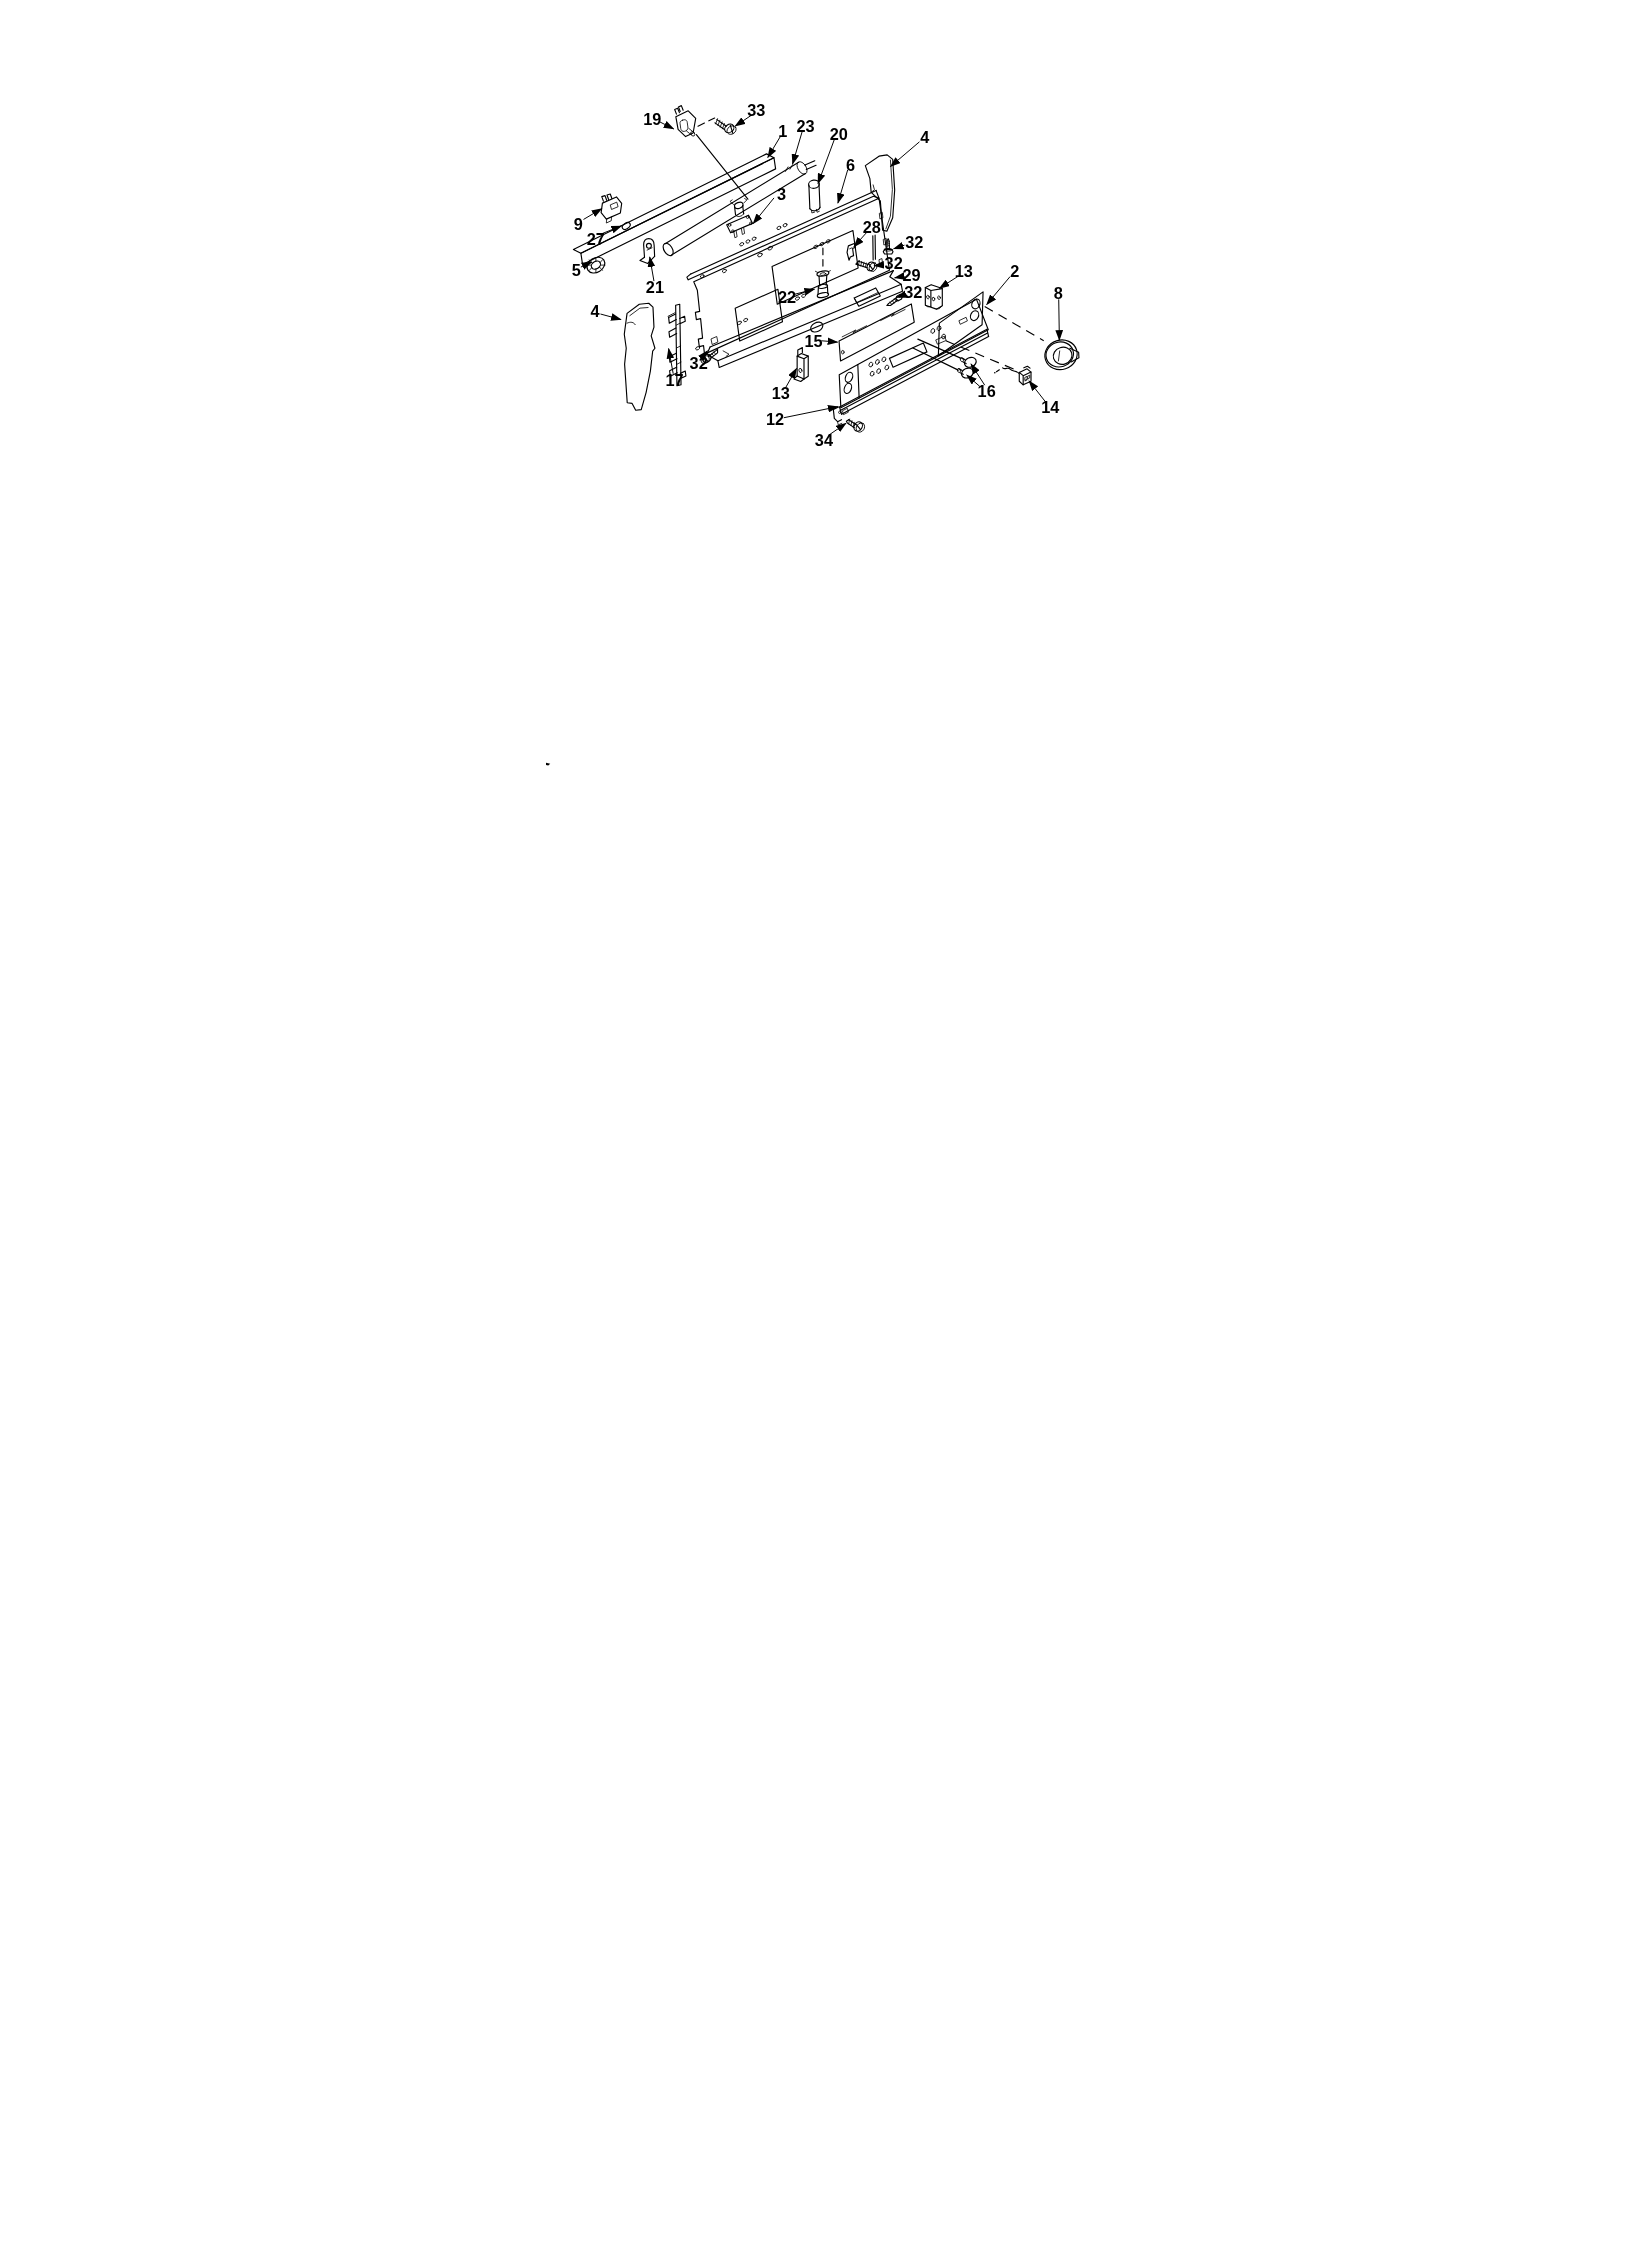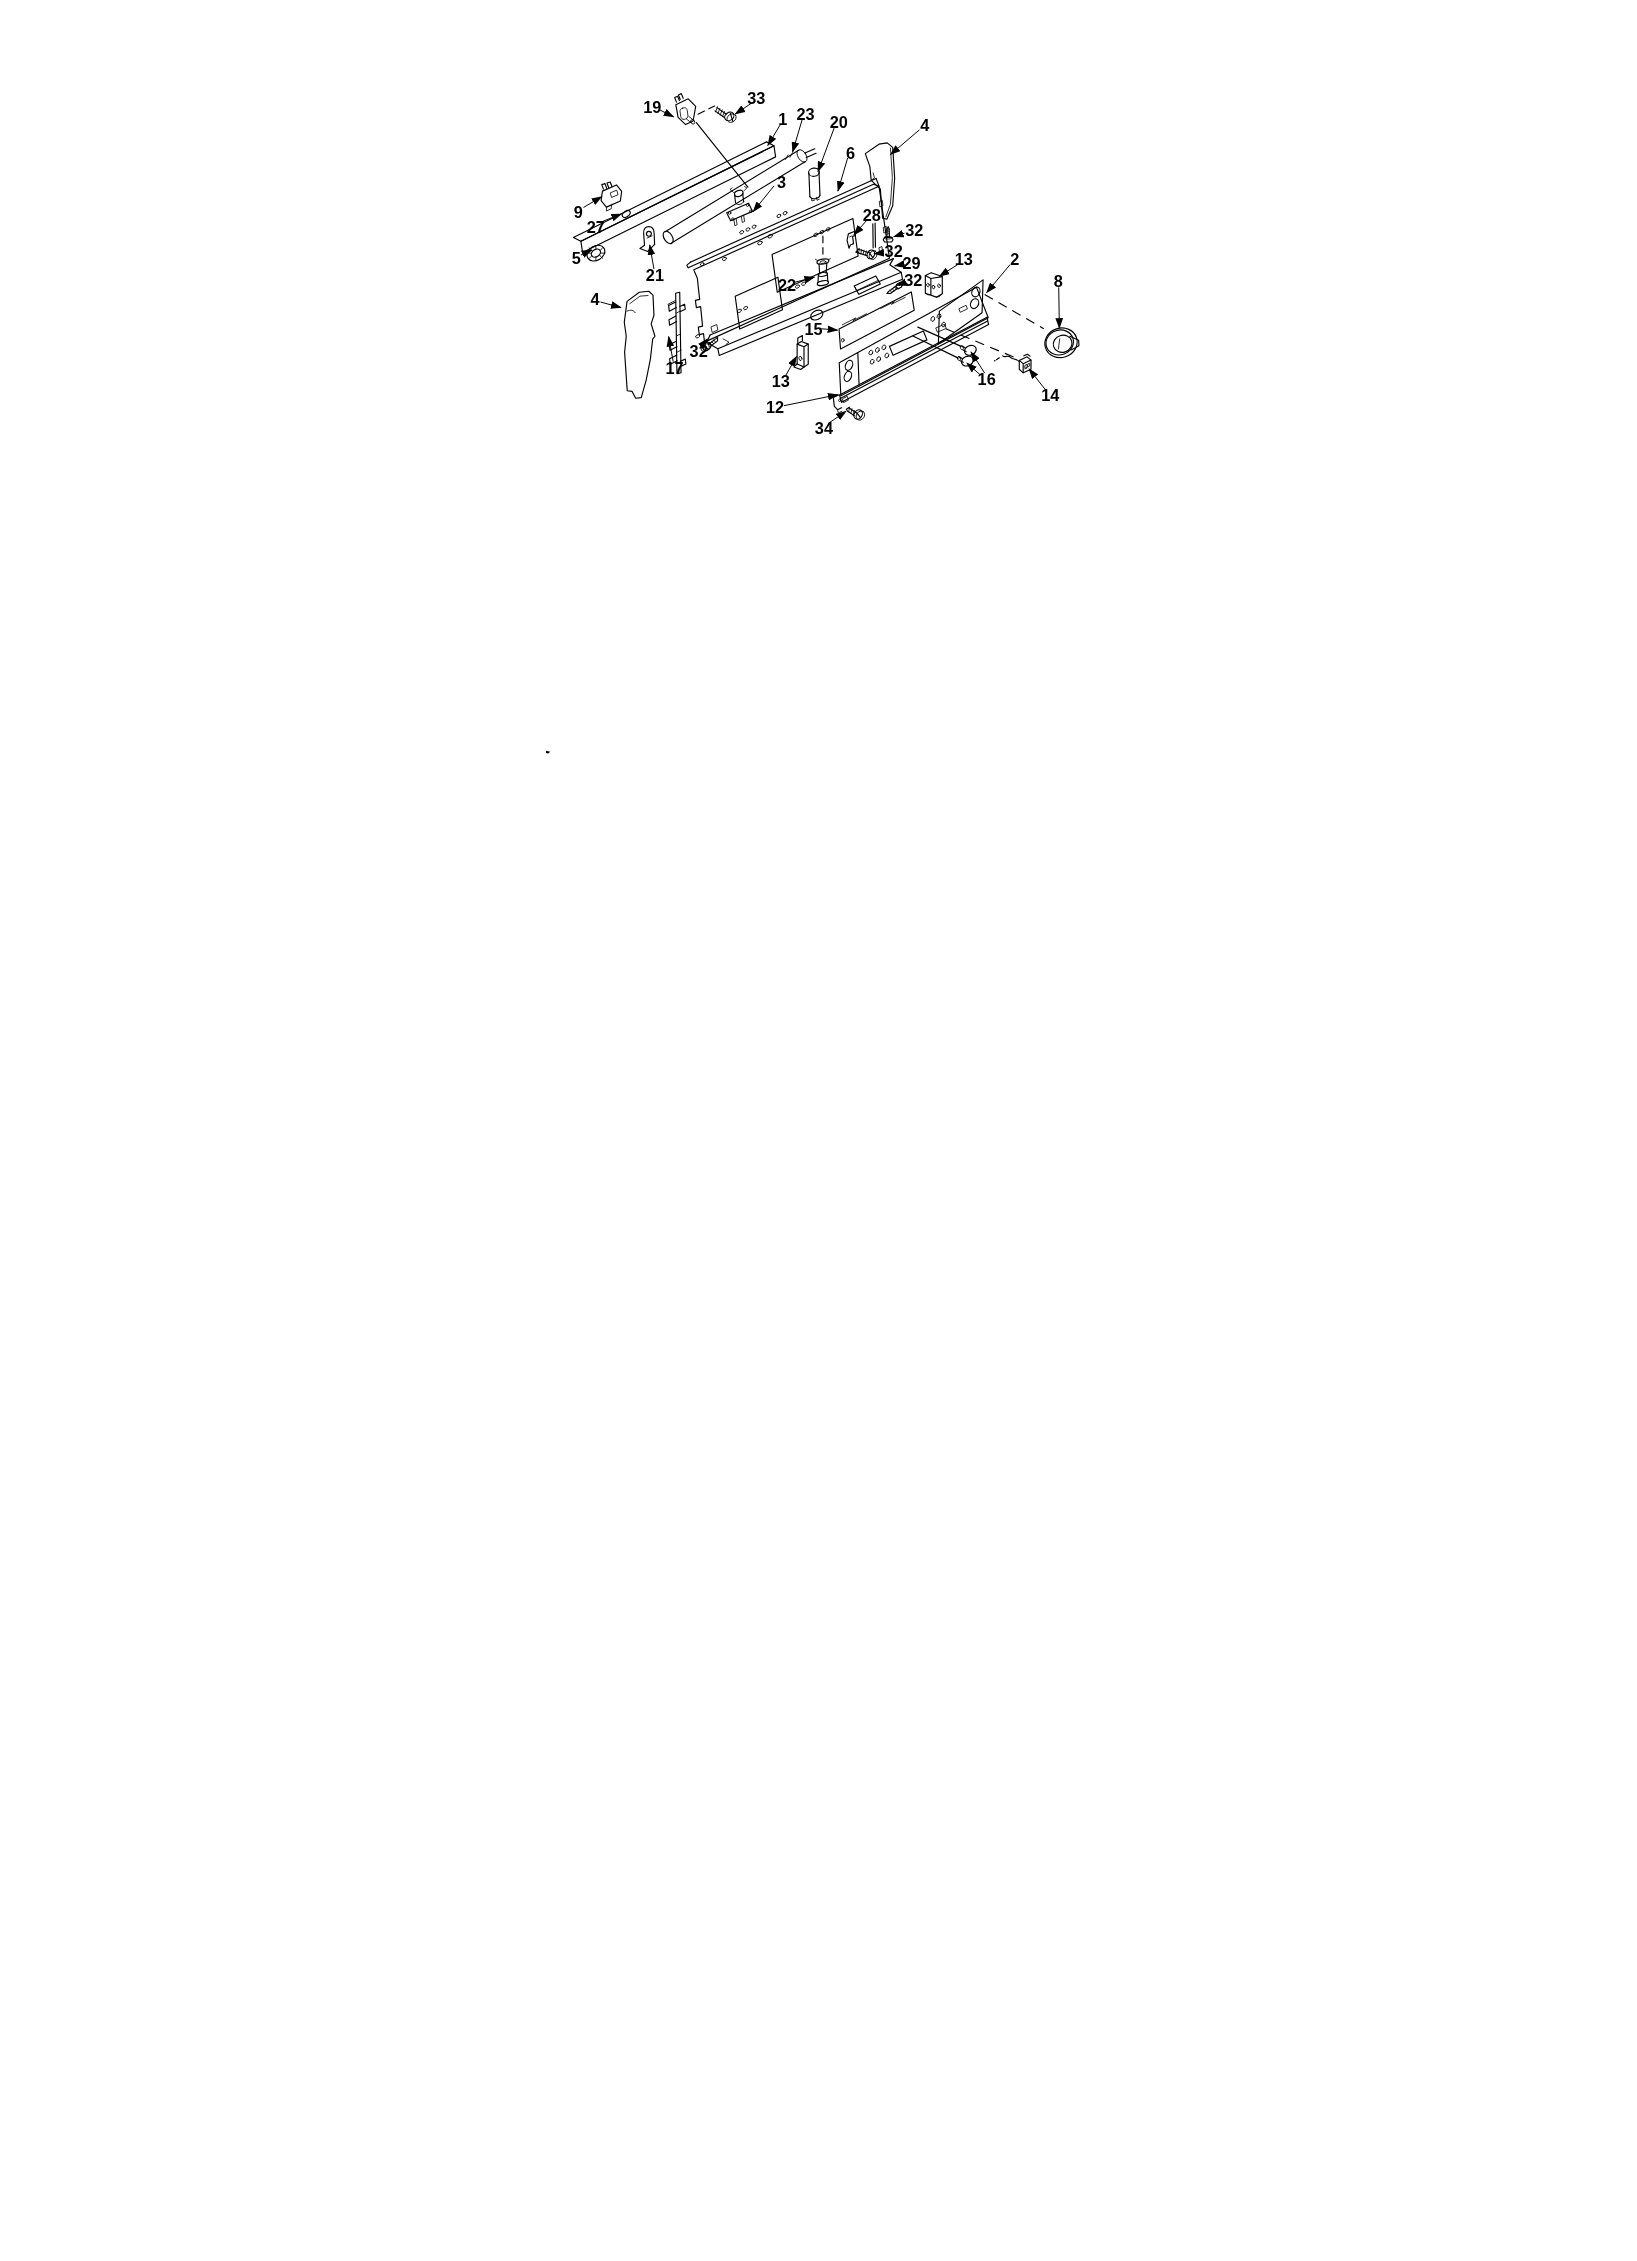--- a/index.html
+++ b/index.html
@@ -1,16 +1,16 @@
 <!DOCTYPE html>
 <html style="font-size:7.8px"><head>
 <meta charset="utf-8">
 <style>
   html,body{margin:0;padding:0;background:#ffffff;}
-  .page{width:100%;max-width:546px;margin:0 auto;background:#fde047;}
+  .page{width:100%;max-width:546px;margin:12px auto;background:#fde047;}
   svg{display:block;width:100%;height:auto;background:#ffffff;}
   .art{fill:none;stroke:#000;stroke-width:7;stroke-linecap:round;stroke-linejoin:round;}
   .thin{fill:none;stroke:#000;stroke-width:5;stroke-linecap:round;stroke-linejoin:round;}
   .dash{fill:none;stroke:#000;stroke-width:7;stroke-dasharray:58 40;stroke-linecap:butt;}
   .leader{stroke:#000;stroke-width:6;fill:none;}
   .callout-text{font-family:"Liberation Sans",sans-serif;font-weight:700;font-size:100px;fill:#000;}
 </style>
 </head>
 <body>
 

